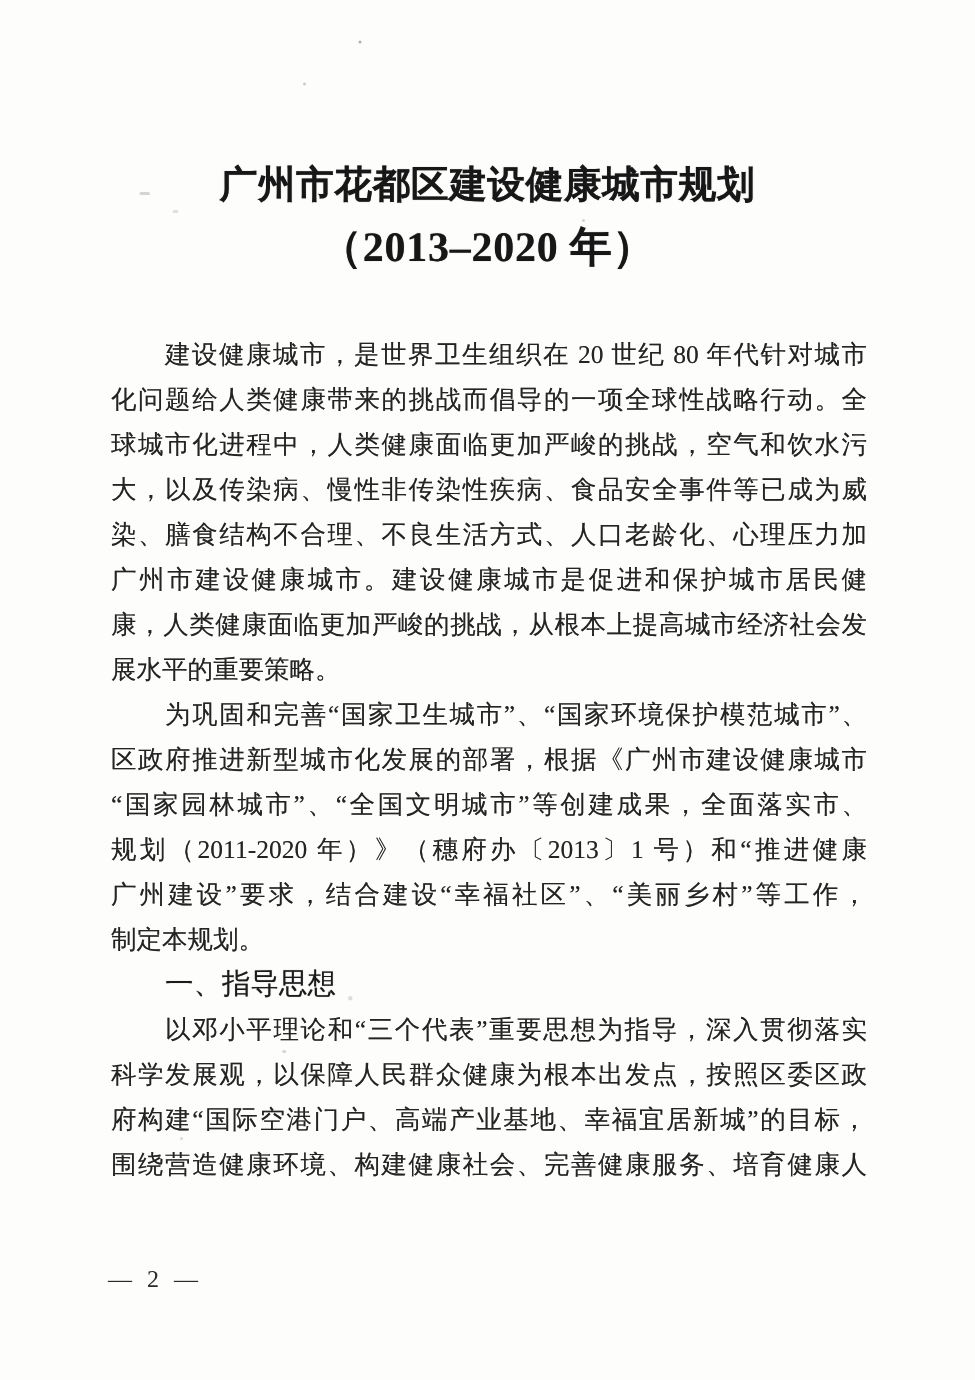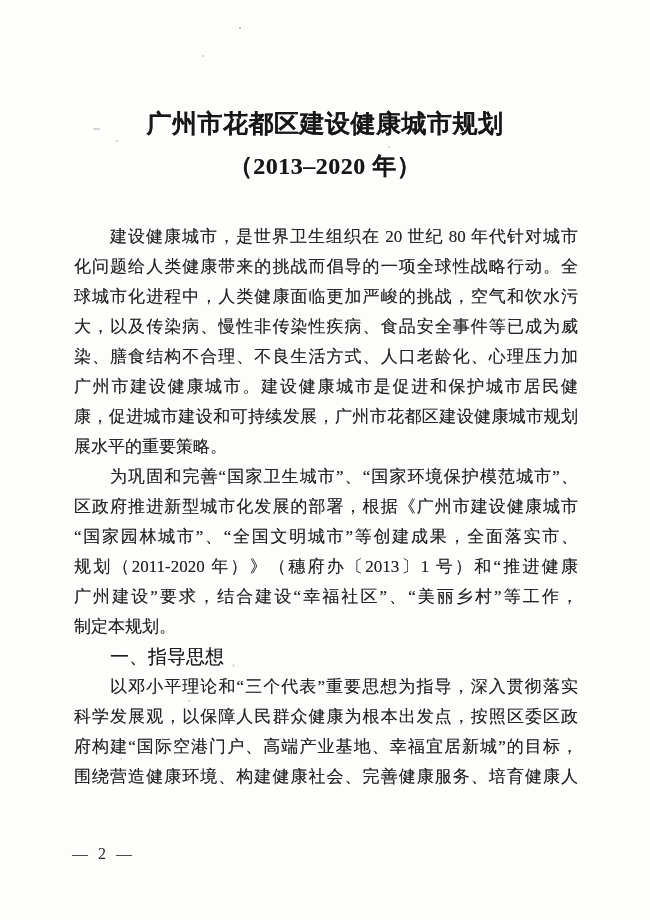--- a/index.html
+++ b/index.html
@@ -23,21 +23,21 @@
     font-weight: bold;
     color: #171717;
   }
   .title-line1 {
     font-size: 25px;
     line-height: 44px;
     letter-spacing: 0.5px;
     text-shadow: 0 0 0.5px rgba(20,20,20,0.65);
   }
   .title-line2 {
-    font-size: 24px;
+    font-size: 28px;
     line-height: 40px;
     letter-spacing: 0.5px;
     text-shadow: 0 0 0.5px rgba(20,20,20,0.65);
   }
   
   .body-block {
     position: absolute;
     top: 222px;
     left: 74px;
     width: 504px;
@@ -98,21 +98,21 @@
     <div class="title-line2">（2013–2020 年）</div>
   </div>
 
   <div class="body-block">
       <div class="line first">建设健康城市，是世界卫生组织在 20 世纪 80 年代针对城市</div>
       <div class="line">化问题给人类健康带来的挑战而倡导的一项全球性战略行动。全</div>
       <div class="line">球城市化进程中，人类健康面临更加严峻的挑战，空气和饮水污</div>
       <div class="line">大，以及传染病、慢性非传染性疾病、食品安全事件等已成为威</div>
       <div class="line">染、膳食结构不合理、不良生活方式、人口老龄化、心理压力加</div>
       <div class="line">广州市建设健康城市。建设健康城市是促进和保护城市居民健</div>
-      <div class="line">康，促进城市建设和可持续发展，广州市花都区建设健康城市规划</div>
+      <div class="line">康，人类健康面临更加严峻的挑战，从根本上提高城市经济社会发</div>
       <div class="line short">展水平的重要策略。</div>
       <div class="line first">为巩固和完善“国家卫生城市”、“国家环境保护模范城市”、</div>
       <div class="line">区政府推进新型城市化发展的部署，根据《广州市建设健康城市</div>
       <div class="line">“国家园林城市”、“全国文明城市”等创建成果，全面落实市、</div>
       <div class="line">规划（2011-2020 年）》（穗府办〔2013〕1 号）和“推进健康</div>
       <div class="line">广州建设”要求，结合建设“幸福社区”、“美丽乡村”等工作，</div>
       <div class="line short">制定本规划。</div>
       <div class="heading-line">一、指导思想</div>
       <div class="line first">以邓小平理论和“三个代表”重要思想为指导，深入贯彻落实</div>
       <div class="line">科学发展观，以保障人民群众健康为根本出发点，按照区委区政</div>

